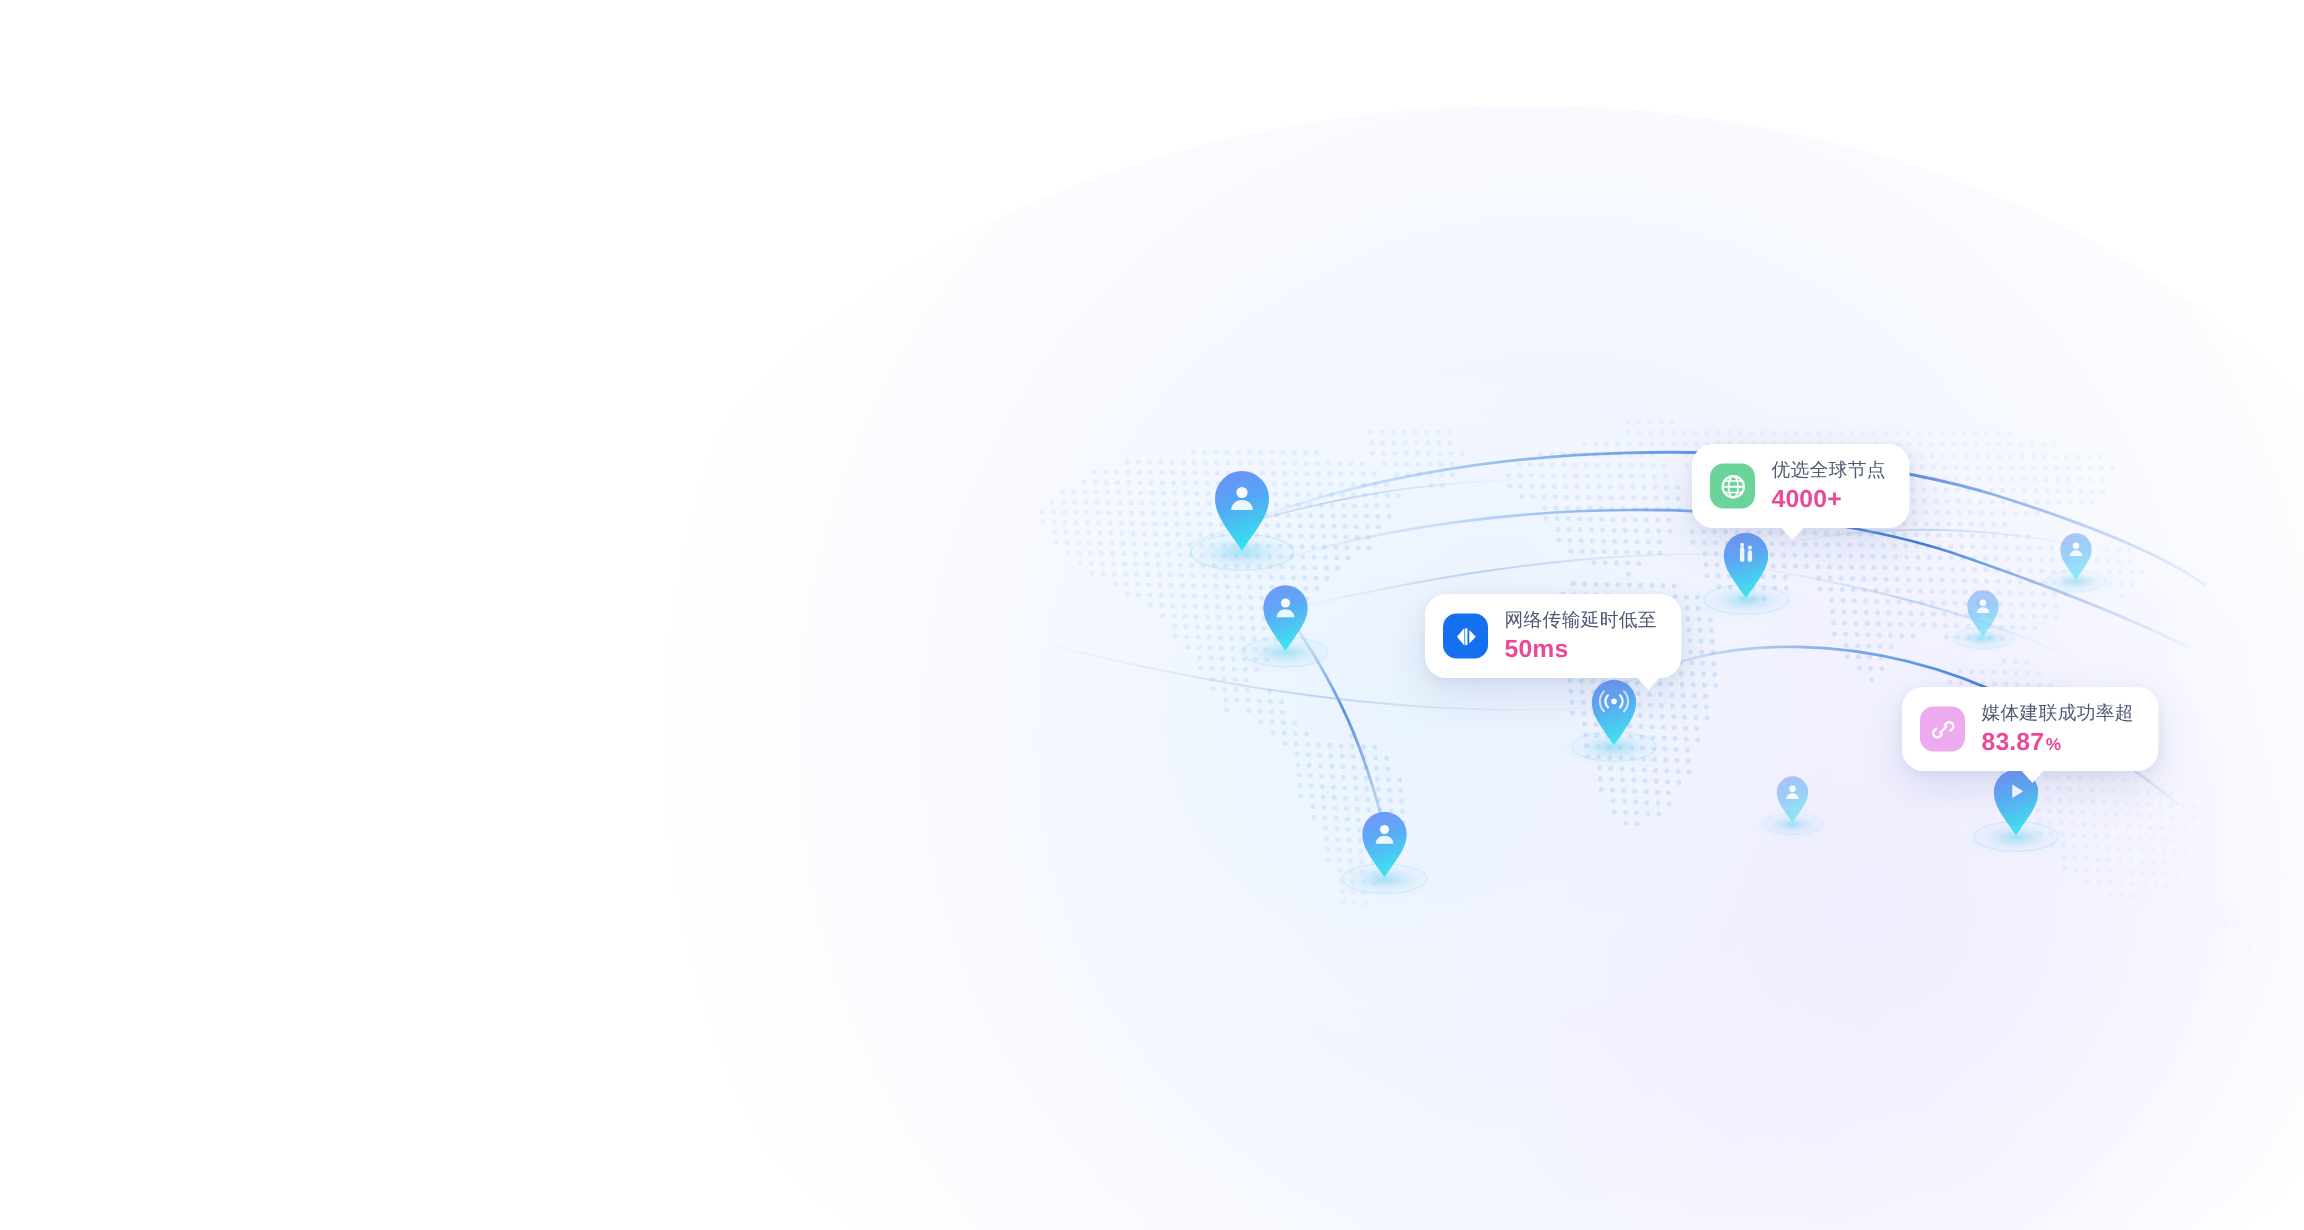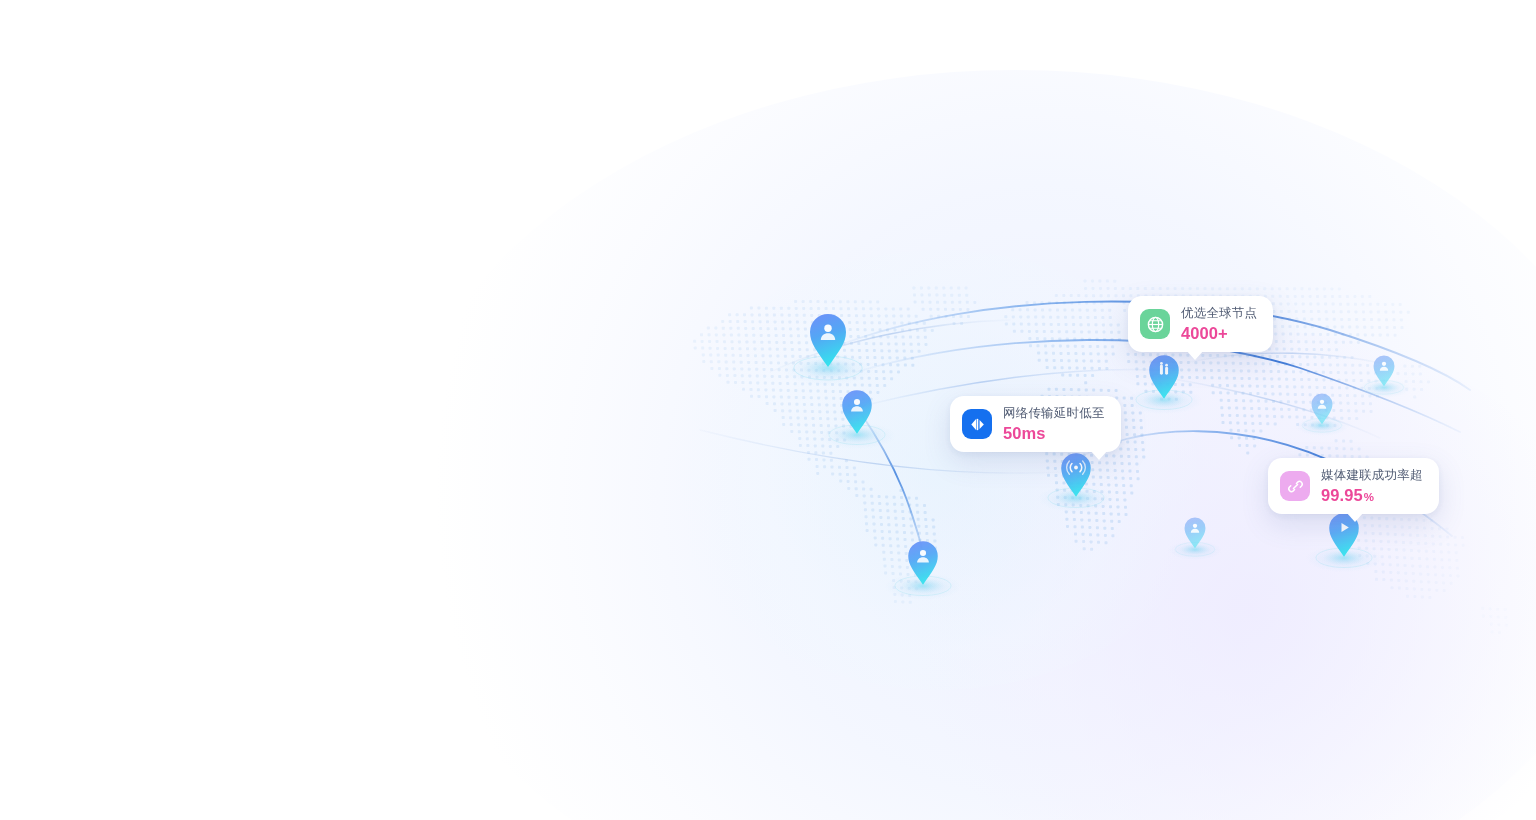--- a/index.html
+++ b/index.html
@@ -2195,18 +2195,18 @@
     <div class="card-icon icon-pink">
       <svg width="19" height="19" viewBox="0 0 24 24">
         <path d="M9.4 14.6l5.2-5.2" stroke="#ffffff" stroke-width="1.9" stroke-linecap="round"></path>
         <path d="M13.2 8.1l1.6-1.6a3.4 3.4 0 0 1 4.8 4.8l-1.6 1.6" fill="none" stroke="#ffffff" stroke-width="1.9" stroke-linecap="round"></path>
         <path d="M10.8 15.9l-1.6 1.6a3.4 3.4 0 0 1-4.8-4.8l1.6-1.6" fill="none" stroke="#ffffff" stroke-width="1.9" stroke-linecap="round"></path>
       </svg>
     </div>
     <div class="card-text">
       <span class="card-label">媒体建联成功率超</span>
       <span class="card-value">
-        <span>99.95</span><span class="unit">%</span>
+        <span>83.87</span><span class="unit">%</span>
       </span>
     </div>
   </div>
 
 </div>
 
 </body></html>

